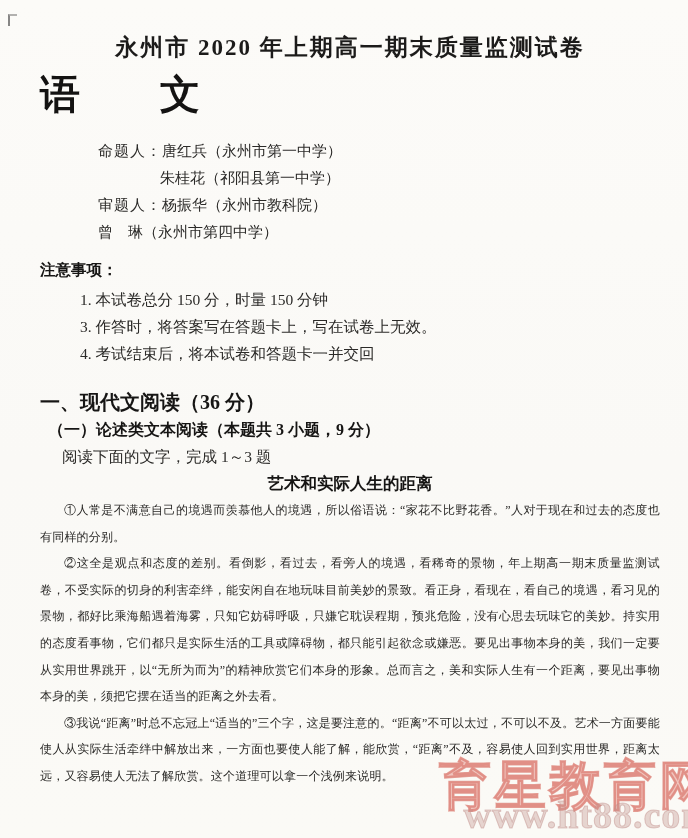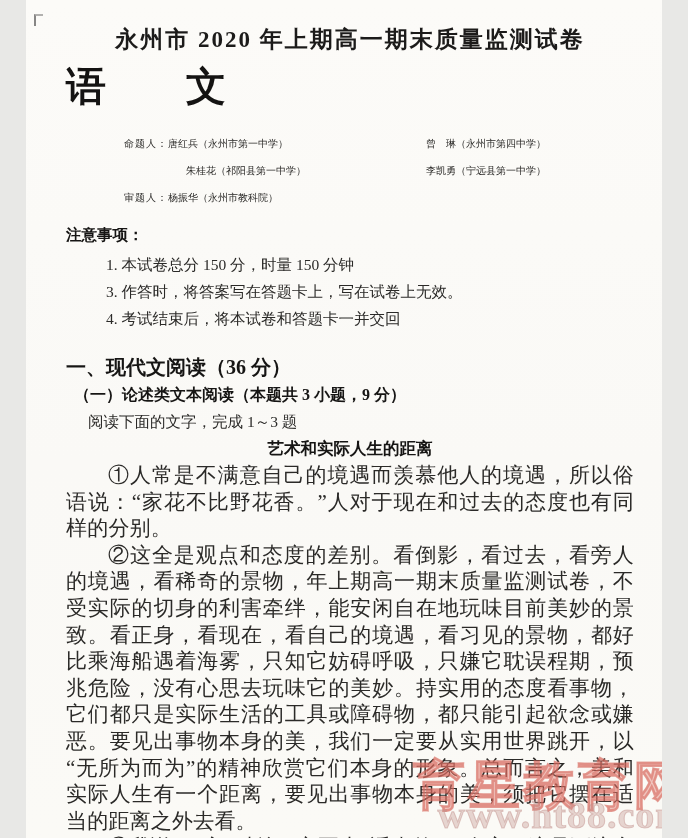--- a/index.html
+++ b/index.html
@@ -2,50 +2,51 @@
 <html lang="zh"><head>
 <meta charset="utf-8">
 <style>
   html,body{margin:0;padding:0;}
   body{
     background:#e8e8e6;
     font-family:"Liberation Serif","DejaVu Serif",serif;
   }
   .page{
     position:relative;
-    width:636px;height:838px;
+    width:688px;height:838px;
     margin:0 auto;
     background:#fbfaf7;
     background-image:linear-gradient(180deg,#fcfbf8 0%,#faf9f6 55%,#fbfaf6 100%);
     color:#262524;
     overflow:hidden;
     box-sizing:border-box;
-    padding:0 28px 0 40px;
+    padding:8px 28px 0 40px;
   }
   .doc-title{
     margin-top:24px;
     text-align:center;
     font-size:23px;
     font-weight:700;
     letter-spacing:2px;
     color:#1c1b1a;
   }
   .doc-subject{
     margin-top:4px;
     font-size:40px;
     font-weight:700;
     color:#141312;
   }
   .credits{
     display:flex;
     margin-top:16px;
     margin-left:58px;
-    font-size:10px;
+    font-size:15px;
     line-height:27px;
     color:#2b2a28;
+    flex-direction:column;
   }
   .credits-left{width:302px;}
   .credit-line{white-space:nowrap;}
   .credit-indent{padding-left:62px;}
   .credit-label{letter-spacing:1px;}
   .notice{
     margin-top:14px;
     font-size:15.5px;
   }
   .notice-heading{
@@ -77,21 +78,21 @@
   .essay-title{
     text-align:center;
     font-weight:700;
     font-size:16.5px;
     line-height:27px;
     color:#161514;
   }
   .essay{position:relative;z-index:1;}
   .essay p{
     margin:0;
-    font-size:21px;
+    font-size:12px;
     line-height:26.6px;
     text-indent:2em;
     text-align:justify;
     color:#2b2a28;
     letter-spacing:0.2px;
   }
   .watermark{
     position:absolute;
     right:-26px;
     bottom:4px;
@@ -131,21 +132,20 @@
   <div class="doc-subject">语　　文</div>
 
   <div class="credits">
     <div class="credits-left">
       <div class="credit-line"><span class="credit-label">命题人：</span><span>唐红兵（永州市第一中学）</span></div>
       <div class="credit-line credit-indent"><span>朱桂花（祁阳县第一中学）</span></div>
       <div class="credit-line"><span class="credit-label">审题人：</span><span>杨振华（永州市教科院）</span></div>
     </div>
     <div class="credits-right">
       <div class="credit-line"><span>曾　琳（永州市第四中学）</span></div>
-      <div class="credit-line"><span>李凯勇（宁远县第一中学）</span></div>
     </div>
   </div>
 
   <div class="notice">
     <div class="notice-heading">注意事项：</div>
     <div class="notice-items">
       <div>1. 本试卷总分 150 分，时量 150 分钟</div>
       <div>3. 作答时，将答案写在答题卡上，写在试卷上无效。</div>
       <div>4. 考试结束后，将本试卷和答题卡一并交回</div>
     </div>

